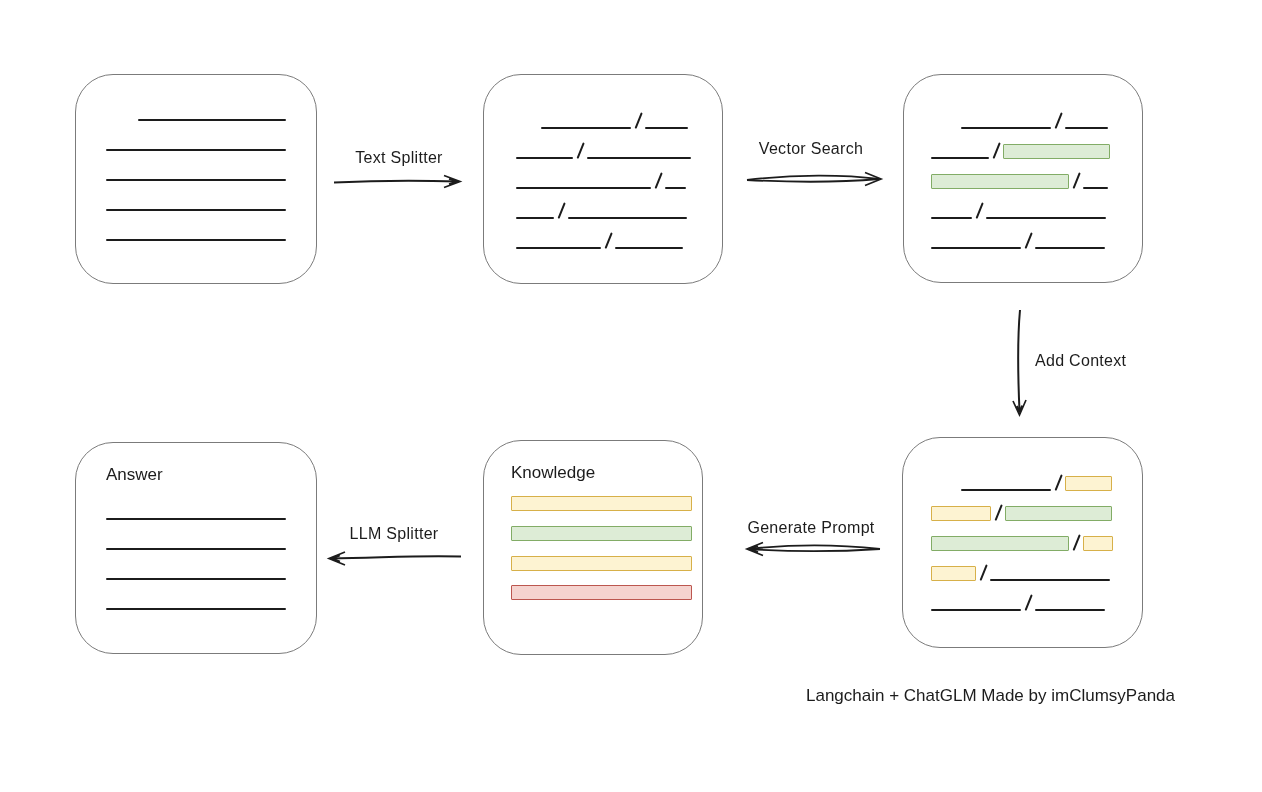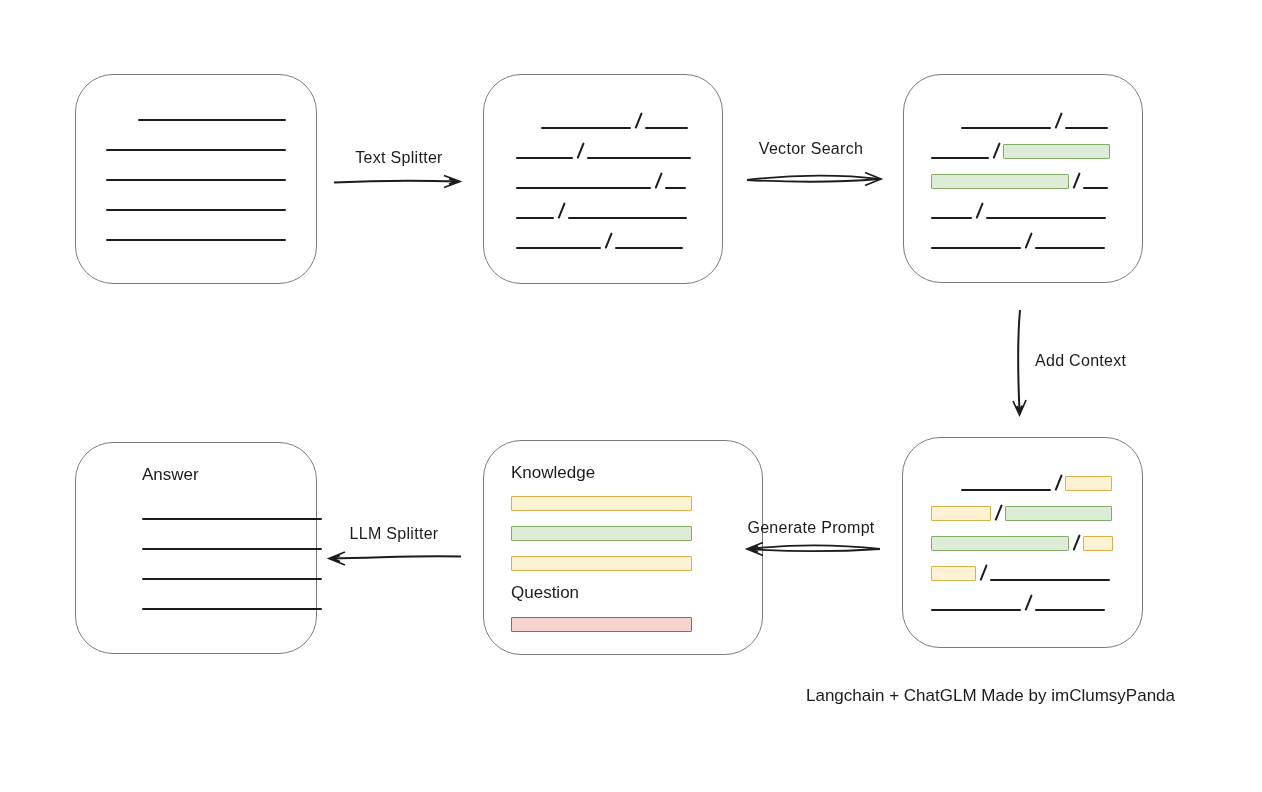--- a/index.html
+++ b/index.html
@@ -159,36 +159,35 @@
           <div class="seg-ln" style="width: 120px;"></div>
         </div>
         <div class="row">
           <div class="seg-ln" style="width: 90px;"></div>
           <div class="seg-sl"></div>
           <div class="seg-ln" style="width: 70px;"></div>
         </div>
       </div>
   </div>
 
-  <div class="box" style="left:483px; top:440px; width:280px; height:215px;">
+  <div class="box" style="left:483px; top:440px; width:220px; height:215px;">
     <div style="padding:22px 0 0 27px;">
       <div class="box-label">Knowledge</div>
       <div style="margin-top:13px;">
           <div class="bar seg-yellow" style="margin-bottom: 15px;"></div>
           <div class="bar seg-green" style="margin-bottom: 15px;"></div>
           <div class="bar seg-yellow" style="margin-bottom: 0px;"></div>
         </div>
-      <div class="box-label" style="margin-top:12px;">Question</div>
       <div style="margin-top:14px;">
           <div class="bar seg-red" style="margin-bottom: 0px;"></div>
         </div>
     </div>
   </div>
 
-  <div class="box" style="left:75px; top:442px; width:242px; height:212px;padding-left:36px;">
+  <div class="box" style="left:75px; top:442px; width:242px; height:212px;">
     <div style="padding:22px 0 0 30px;">
       <div class="box-label">Answer</div>
       <div style="margin-top:33px;">
           <div class="ans-line"></div>
           <div class="ans-line"></div>
           <div class="ans-line"></div>
           <div class="ans-line"></div>
         </div>
     </div>
   </div>

